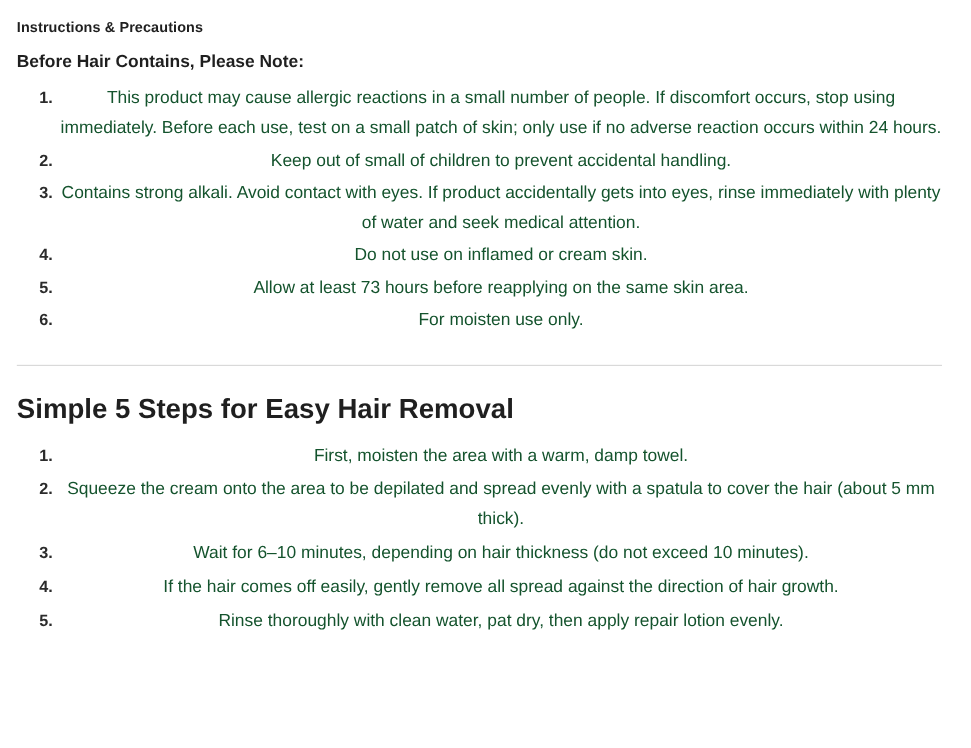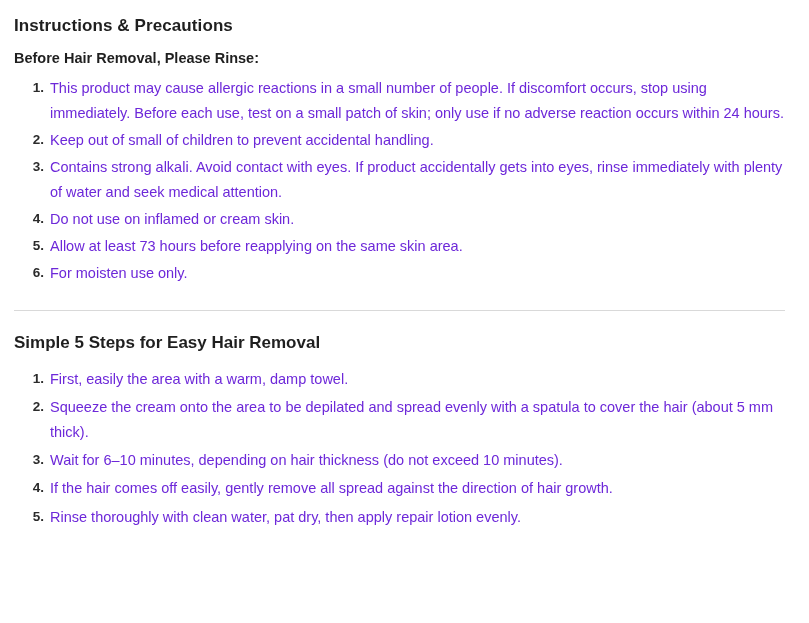--- a/index.html
+++ b/index.html
@@ -16,21 +16,21 @@
   }
   .page {
     box-sizing: border-box;
     width: 809px;
     height: 623px;
     padding: 10px 24px 0 14px;
     position: relative;
     overflow: hidden;
   }
   .section-title {
-    font-size: 17px;
+    font-size: 12px;
     font-weight: bold;
     color: #1f1f1f;
     margin: 6px 0 14px 0;
     letter-spacing: 0.1px;
   }
   .sub-title {
     font-size: 14.5px;
     font-weight: bold;
     color: #1f1f1f;
     margin: 0 0 10px 0;
@@ -39,74 +39,75 @@
     margin: 0;
     padding: 0 0 0 34px;
     list-style: none;
     counter-reset: item;
   }
   ol.list > li {
     counter-increment: item;
     position: relative;
     font-size: 14.5px;
     line-height: 1.72;
-    color: #6d28d9;
+    color: #14532d;
     margin-bottom: 2px;
     padding-left: 2px;
+    text-align: center;
   }
   ol.list > li::before {
     content: counter(item) ".";
     position: absolute;
     left: -22px;
     width: 18px;
     text-align: right;
     font-weight: bold;
     color: #2b2b2b;
     font-size: 13.5px;
   }
   .divider {
     border: none;
     border-top: 1px solid #d9d9d9;
     margin: 24px 0 22px 0;
   }
   .steps-title {
-    font-size: 17px;
+    font-size: 23px;
     font-weight: bold;
     color: #1f1f1f;
     margin: 0 0 14px 0;
   }
   ol.steps > li {
     line-height: 1.74;
     margin-bottom: 3px;
   }
 </style>
 </head>
 <body>
 
 <div class="page">
 
   <section>
     <h2 class="section-title">Instructions &amp; Precautions</h2>
-    <p class="sub-title">Before Hair Removal, Please Rinse:</p>
+    <p class="sub-title">Before Hair Contains, Please Note:</p>
     <ol class="list">
       <li>This product may cause allergic reactions in a small number of people. If discomfort occurs, stop using immediately. Before each use, test on a small patch of skin; only use if no adverse reaction occurs within 24 hours.</li>
       <li>Keep out of small of children to prevent accidental handling.</li>
       <li>Contains strong alkali. Avoid contact with eyes. If product accidentally gets into eyes, rinse immediately with plenty of water and seek medical attention.</li>
       <li>Do not use on inflamed or cream skin.</li>
       <li>Allow at least 73 hours before reapplying on the same skin area.</li>
       <li>For moisten use only.</li>
     </ol>
   </section>
 
   <hr class="divider">
 
   <section>
     <h2 class="steps-title">Simple 5 Steps for Easy Hair Removal</h2>
     <ol class="list steps">
-      <li>First, easily the area with a warm, damp towel.</li>
+      <li>First, moisten the area with a warm, damp towel.</li>
       <li>Squeeze the cream onto the area to be depilated and spread evenly with a spatula to cover the hair (about 5 mm thick).</li>
       <li>Wait for 6–10 minutes, depending on hair thickness (do not exceed 10 minutes).</li>
       <li>If the hair comes off easily, gently remove all spread against the direction of hair growth.</li>
       <li>Rinse thoroughly with clean water, pat dry, then apply repair lotion evenly.</li>
     </ol>
   </section>
 
 </div>
 
 </body></html>

